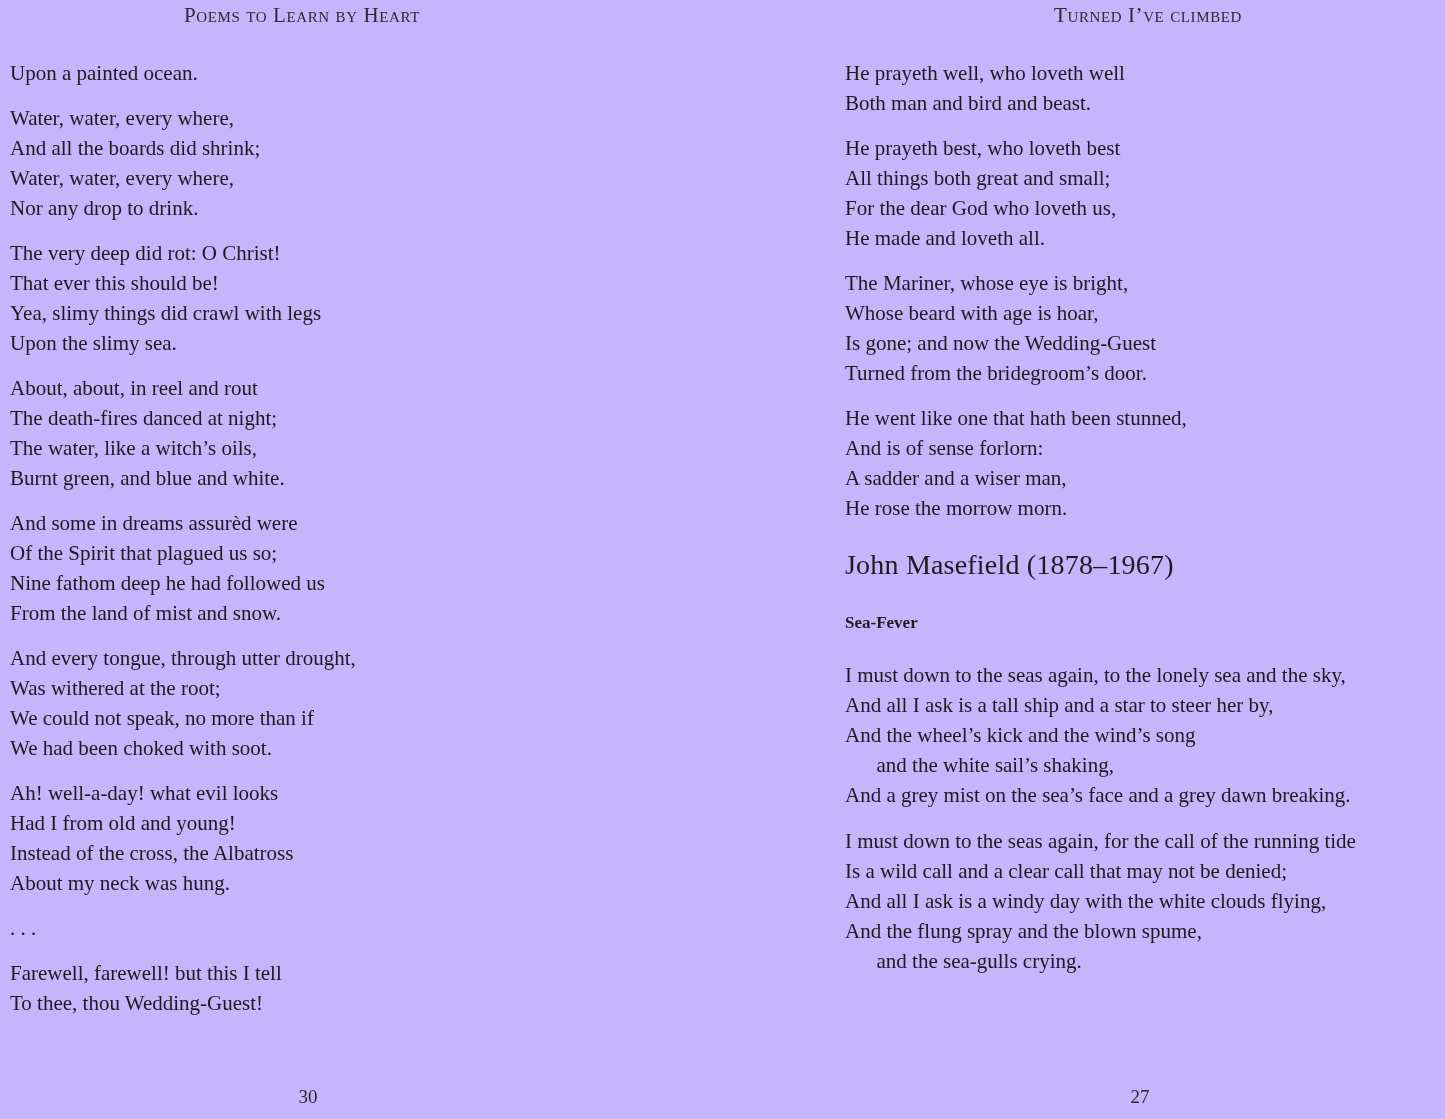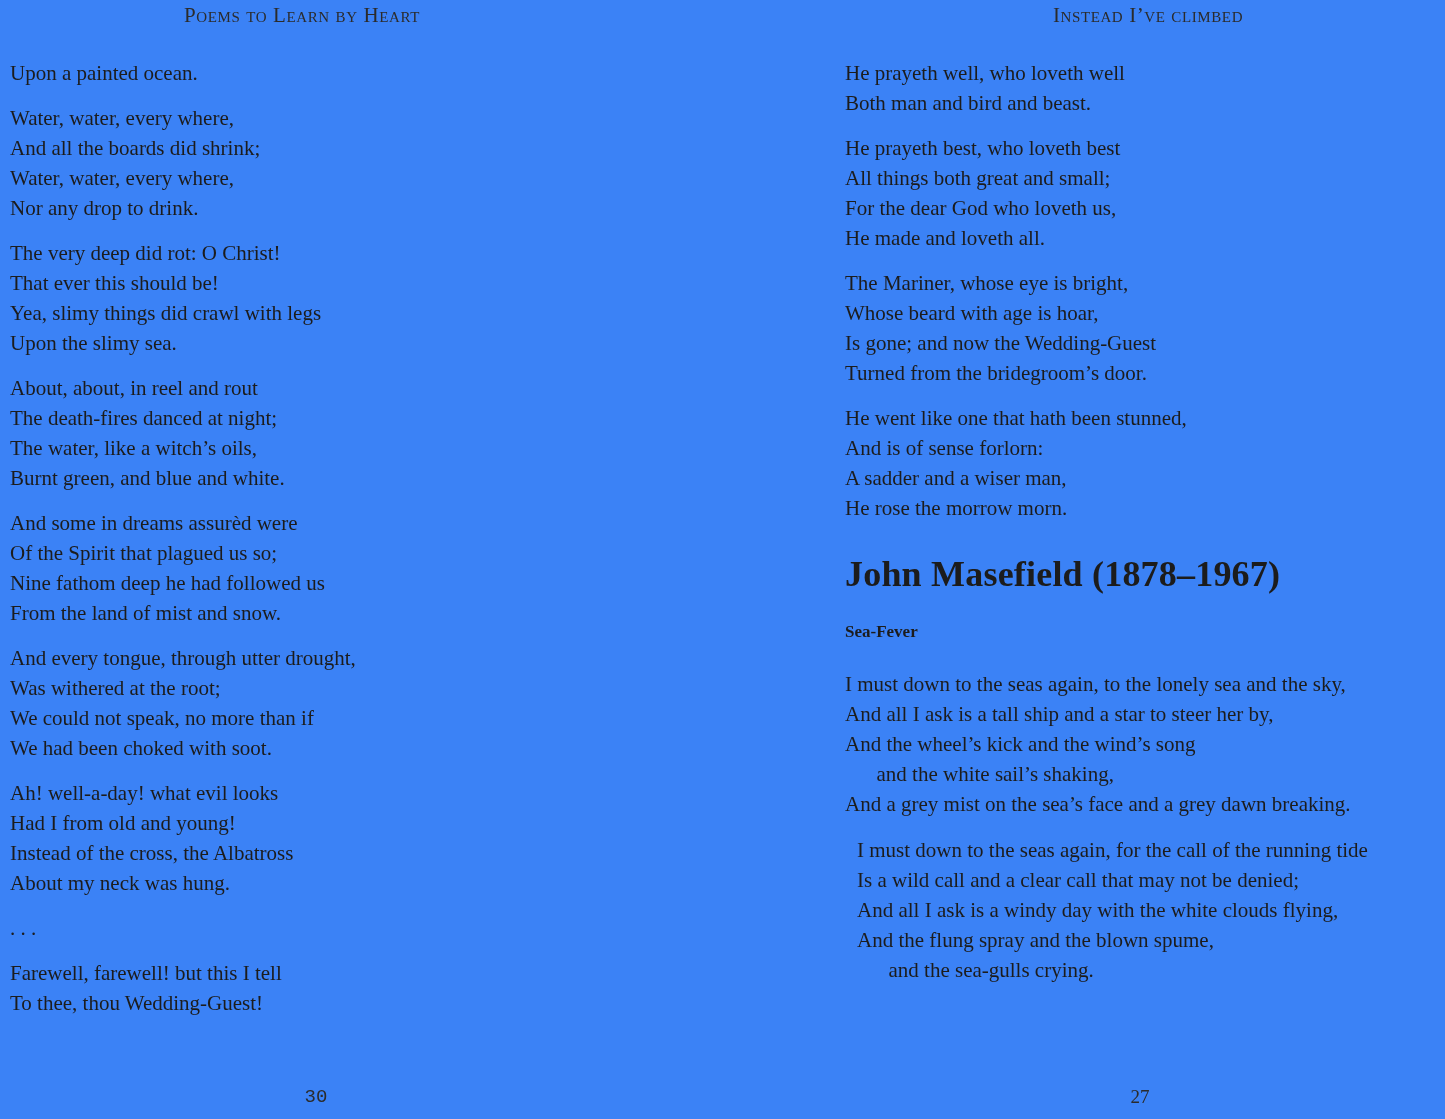--- a/index.html
+++ b/index.html
@@ -4,21 +4,21 @@
 <style>
   html, body {
     margin: 0;
     padding: 0;
     background: #ffffff;
   }
   #spread {
     position: relative;
     width: 1445px;
     height: 1119px;
-    background: #3b82f6;
+    background: #c4b5fd;
     font-family: "Liberation Serif", serif;
     color: #1c1c1c;
     overflow: hidden;
   }
   .running-head {
     position: absolute;
     top: 3px;
     transform: translateX(-50%);
     font-size: 21px;
     font-variant: small-caps;
@@ -31,53 +31,53 @@
   .poem-col {
     position: absolute;
     top: 58px;
     font-size: 21px;
     line-height: 30px;
     white-space: pre;
   }
   #left-col  { left: 10px;  width: 712px; }
   #right-col { left: 845px; width: 600px; }
   .stanza { margin-bottom: 15px; }
-  .stanza.spaced { margin-top: 16px; margin-left: 12px; }
+  .stanza.spaced { margin-top: 16px; }
   .line { white-space: pre; }
   .author-heading {
-    font-weight: bold;
-    font-size: 36px;
+    font-weight: normal;
+    font-size: 28px;
     line-height: 34px;
-    margin-top: 34px;
+    margin-top: 25px;
     margin-bottom: 26px;
     letter-spacing: 0.2px;
   }
   .poem-title {
     font-weight: bold;
     font-size: 17px;
     line-height: 30px;
     margin-bottom: 22px;
   }
   .folio {
     position: absolute;
     top: 1086px;
     transform: translateX(-50%);
     font-size: 19px;
     color: #2b2b2b;
   }
-  #left-folio  { left: 316px; font-family: Liberation Mono, monospace; }
+  #left-folio  { left: 308px; }
   #right-folio { left: 1140px; }
 </style>
 </head>
 <body>
 
 <div id="spread">
   <div class="running-head" id="left-head">Poems to Learn by Heart</div>
 
-  <div class="running-head" id="right-head">Instead I’ve climbed</div>
+  <div class="running-head" id="right-head">Turned I’ve climbed</div>
 
   <div class="poem-col" id="left-col"><div class="stanza"><div class="line">Upon a painted ocean.</div></div><div class="stanza"><div class="line">Water, water, every where,</div><div class="line">And all the boards did shrink;</div><div class="line">Water, water, every where,</div><div class="line">Nor any drop to drink.</div></div><div class="stanza"><div class="line">The very deep did rot: O Christ!</div><div class="line">That ever this should be!</div><div class="line">Yea, slimy things did crawl with legs</div><div class="line">Upon the slimy sea.</div></div><div class="stanza"><div class="line">About, about, in reel and rout</div><div class="line">The death-fires danced at night;</div><div class="line">The water, like a witch’s oils,</div><div class="line">Burnt green, and blue and white.</div></div><div class="stanza"><div class="line">And some in dreams assurèd were</div><div class="line">Of the Spirit that plagued us so;</div><div class="line">Nine fathom deep he had followed us</div><div class="line">From the land of mist and snow.</div></div><div class="stanza"><div class="line">And every tongue, through utter drought,</div><div class="line">Was withered at the root;</div><div class="line">We could not speak, no more than if</div><div class="line">We had been choked with soot.</div></div><div class="stanza"><div class="line">Ah! well-a-day! what evil looks</div><div class="line">Had I from old and young!</div><div class="line">Instead of the cross, the Albatross</div><div class="line">About my neck was hung.</div></div><div class="stanza"><div class="line">. . .</div></div><div class="stanza"><div class="line">Farewell, farewell! but this I tell</div><div class="line">To thee, thou Wedding-Guest!</div></div></div>
 
   <div class="poem-col" id="right-col"><div class="stanza"><div class="line">He prayeth well, who loveth well</div><div class="line">Both man and bird and beast.</div></div><div class="stanza"><div class="line">He prayeth best, who loveth best</div><div class="line">All things both great and small;</div><div class="line">For the dear God who loveth us,</div><div class="line">He made and loveth all.</div></div><div class="stanza"><div class="line">The Mariner, whose eye is bright,</div><div class="line">Whose beard with age is hoar,</div><div class="line">Is gone; and now the Wedding-Guest</div><div class="line">Turned from the bridegroom’s door.</div></div><div class="stanza"><div class="line">He went like one that hath been stunned,</div><div class="line">And is of sense forlorn:</div><div class="line">A sadder and a wiser man,</div><div class="line">He rose the morrow morn.</div></div><div class="author-heading">John Masefield (1878–1967)</div><div class="poem-title">Sea-Fever</div><div class="stanza"><div class="line">I must down to the seas again, to the lonely sea and the sky,</div><div class="line">And all I ask is a tall ship and a star to steer her by,</div><div class="line">And the wheel’s kick and the wind’s song</div><div class="line">      and the white sail’s shaking,</div><div class="line">And a grey mist on the sea’s face and a grey dawn breaking.</div></div><div class="stanza spaced"><div class="line">I must down to the seas again, for the call of the running tide</div><div class="line">Is a wild call and a clear call that may not be denied;</div><div class="line">And all I ask is a windy day with the white clouds flying,</div><div class="line">And the flung spray and the blown spume,</div><div class="line">      and the sea-gulls crying.</div></div></div>
 
   <div class="folio" id="left-folio">30</div>
 
   <div class="folio" id="right-folio">27</div>
 </div>
 

